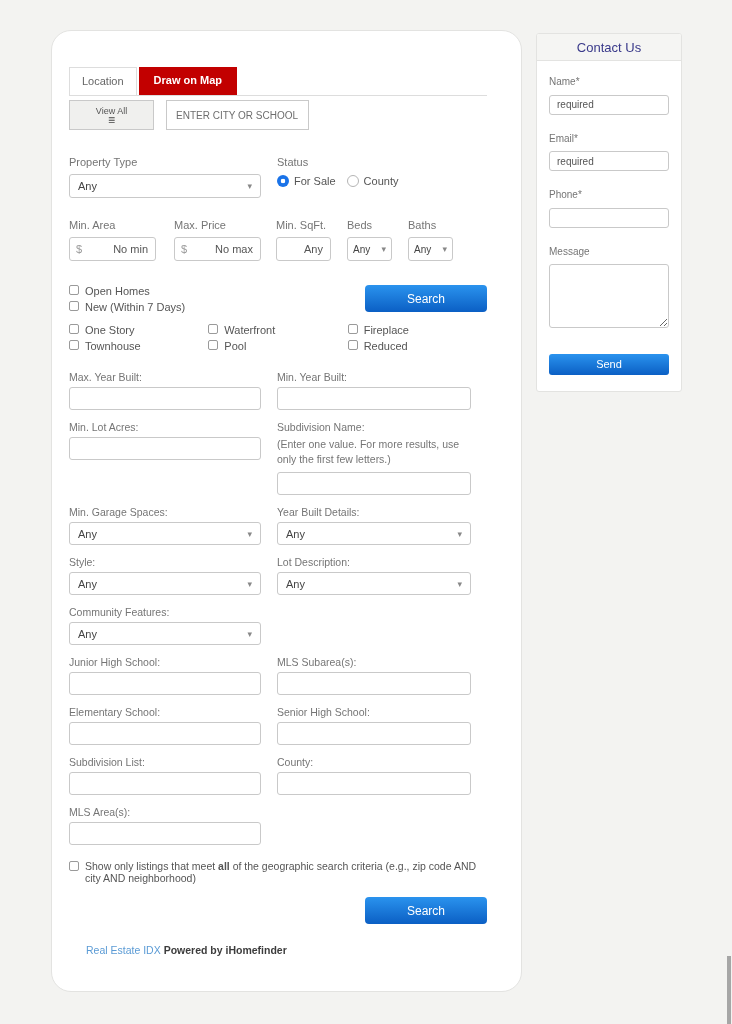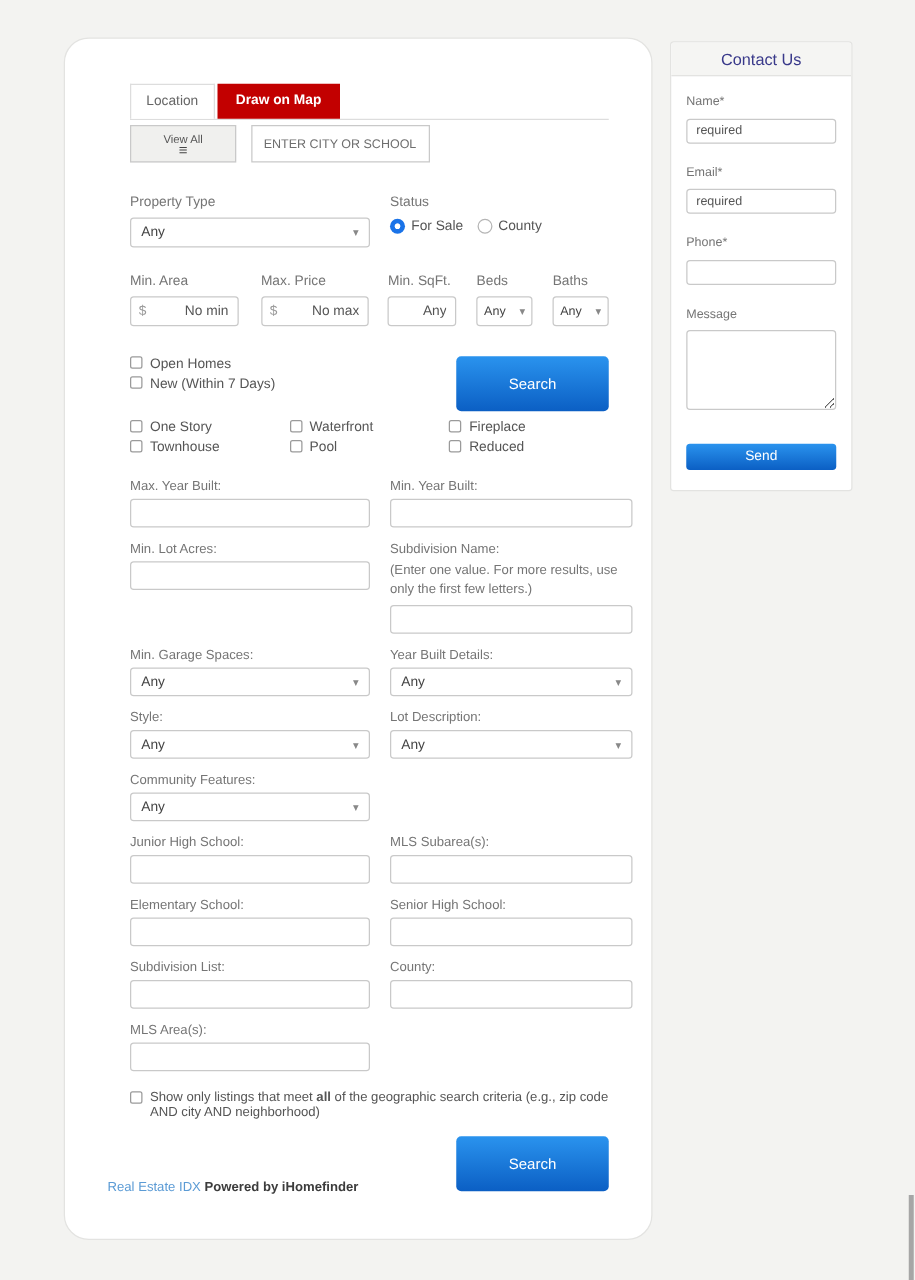--- a/index.html
+++ b/index.html
@@ -9,21 +9,21 @@
     font-family:"Liberation Sans", sans-serif;
     position:relative;
     overflow:hidden;
     color:#555;
   }
   .card { background:#fff; border:1px solid #e3e3e1; }
 
   
   .main-card {
     position:absolute; left:51px; top:30px; width:471px; height:962px;
-    padding:36px 34px 0 52px; overflow:hidden;border-radius:20px;
+    padding:36px 34px 0 17px; overflow:hidden;border-radius:20px;
   }
 
   .tabs { display:flex; border-bottom:1px solid #ddd; }
   .tab { font-size:11px; line-height:11px; padding:8px 12px; cursor:pointer; }
   .tab-location { border:1px solid #ddd; border-bottom:none; background:#fff; color:#666; }
   .tab-draw { background:#c20000; color:#fff; font-weight:bold; padding:8px 15px; margin-left:2px; }
 
   .loc-row { display:flex; margin-top:4px; height:30px;gap:12px; }
   .view-all {
     width:85px; background:#f0f0ee; border:1px solid #c9c9c9;
@@ -64,21 +64,21 @@
   .tin.right { text-align:right; }
   .tin::placeholder { color:#555; }
   .money { position:relative; }
   .money .prefix { position:absolute; left:7px; top:50%; transform:translateY(-50%); font-size:11px; color:#999; }
   .sel.small { padding:0 5px; font-size:10px; }
 
   .row-cbsearch { display:flex; justify-content:space-between; margin-top:24px; }
   .cb-row { display:flex; align-items:flex-start; font-size:11px; color:#555; margin-bottom:4px; cursor:pointer; }
   .cbx { width:10px; height:10px; border:1px solid #9a9a9a; border-radius:2px; background:#fff; margin-right:6px; flex:none; }
   .btn-search {
-    width:122px; height:44px; border:none; border-radius:4px; color:#fff;
+    width:122px; height:27px; border:none; border-radius:4px; color:#fff;
     font-size:12px; font-family:inherit; cursor:pointer;
     background:linear-gradient(#2a93ee, #0b5fc4);
   }
   .row-cbsearch .btn-search { align-self:flex-start; }
 
   .req-title { font-size:11px; color:#757575; margin-top:17px; }
   .feat-grid { display:flex; margin-top:7px; }
   .feat-col { width:140px; }
 
   .adv-grid {

